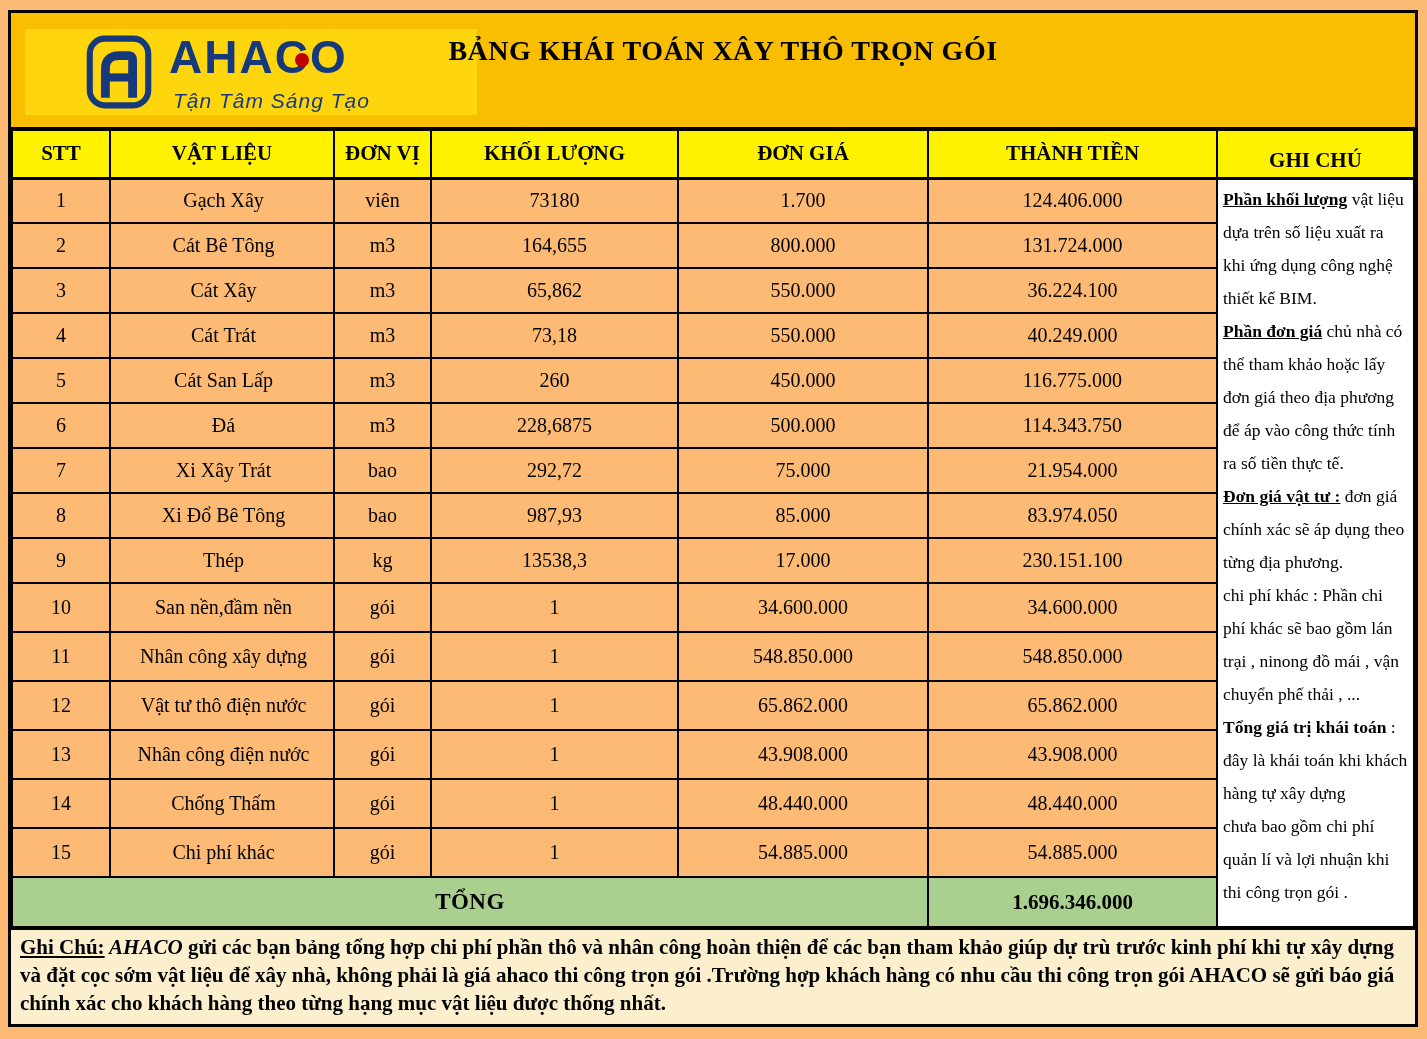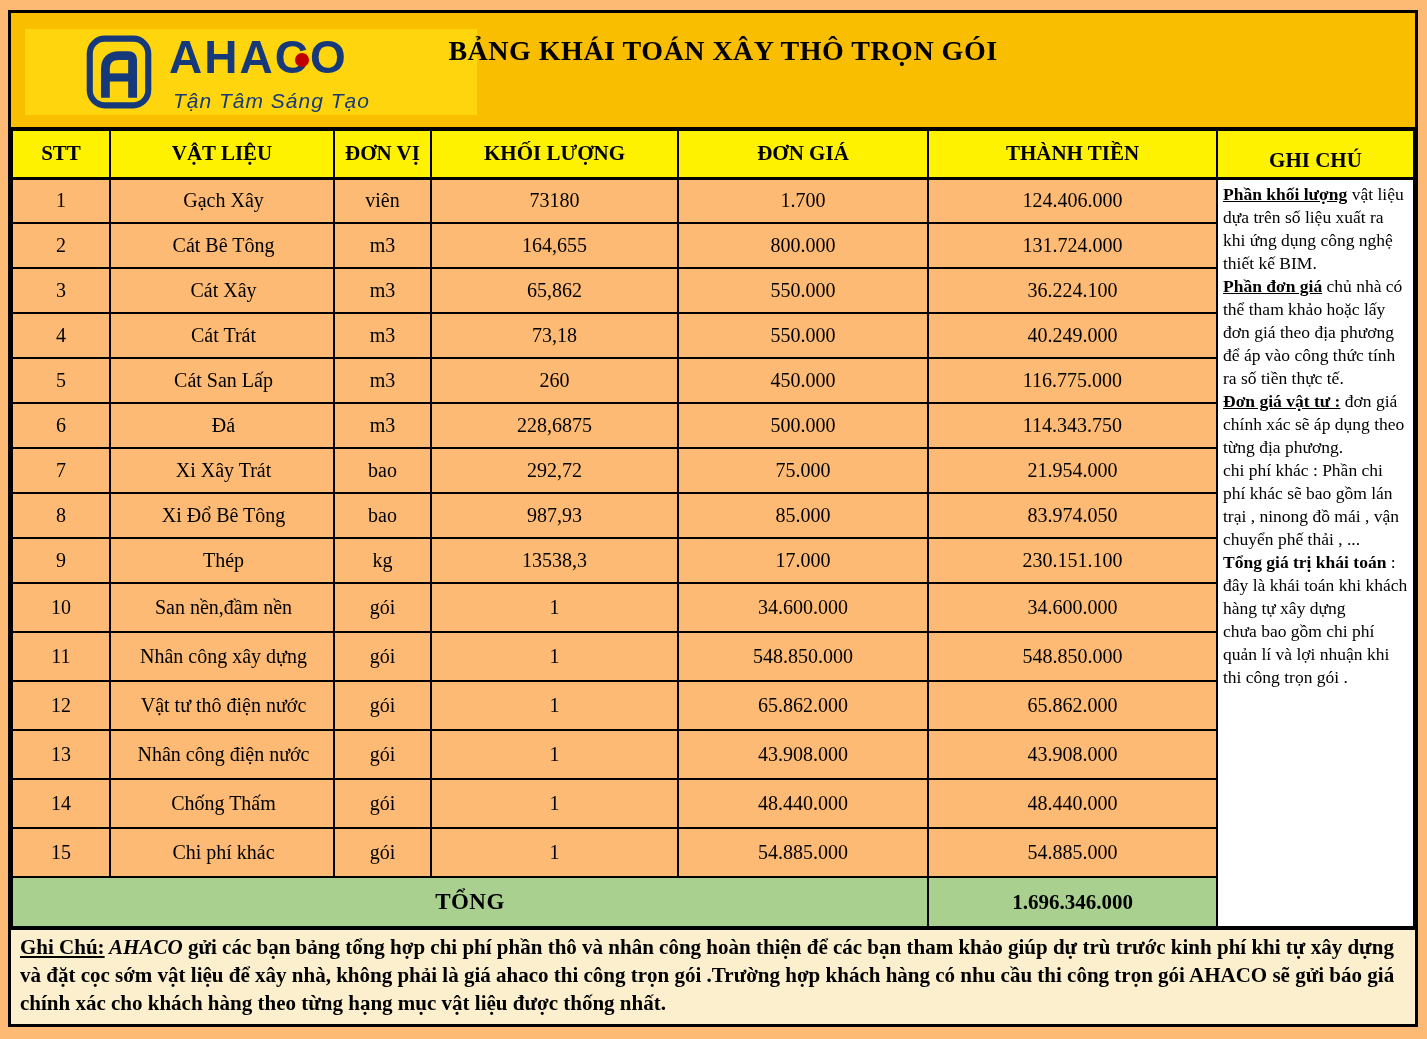--- a/index.html
+++ b/index.html
@@ -28,21 +28,21 @@
   
   table{width:100%;border-collapse:collapse;table-layout:fixed;}
   th,td{border:2px solid #000;font-size:20px;text-align:center;vertical-align:middle;
         padding:0 4px;overflow:hidden;box-sizing:border-box;}
   thead th{background:#FFF200;font-weight:bold;font-size:21px;height:48px;border-bottom:3px solid #000;}
   thead th.ghi-chu-h{vertical-align:bottom;padding-bottom:4px;margin-left:28px;}
   tbody tr{height:45px;}
   tbody tr.tall{height:49px;}
   td.mat{text-align:center;padding-left:7px;}
   td.notes{vertical-align:top;text-align:left;padding:3px 5px;background:#fff;}
-  .gc{font-size:17.5px;line-height:23px;}
+  .gc{font-size:17.5px;line-height:33px;}
   .gc p{margin:0;}
   .lead{font-weight:bold;}
   .u{text-decoration:underline;}
   tr.total-row{height:50px;}
   tr.total-row td{background:#A9D08E;font-weight:bold;}
   td.total-label{font-size:23px;letter-spacing:.5px;}
   td.total-value{font-size:21px;}
 
   
   .note{background:#FBEFCE;border-top:2px solid #000;padding:3px 9px 7px 9px;

